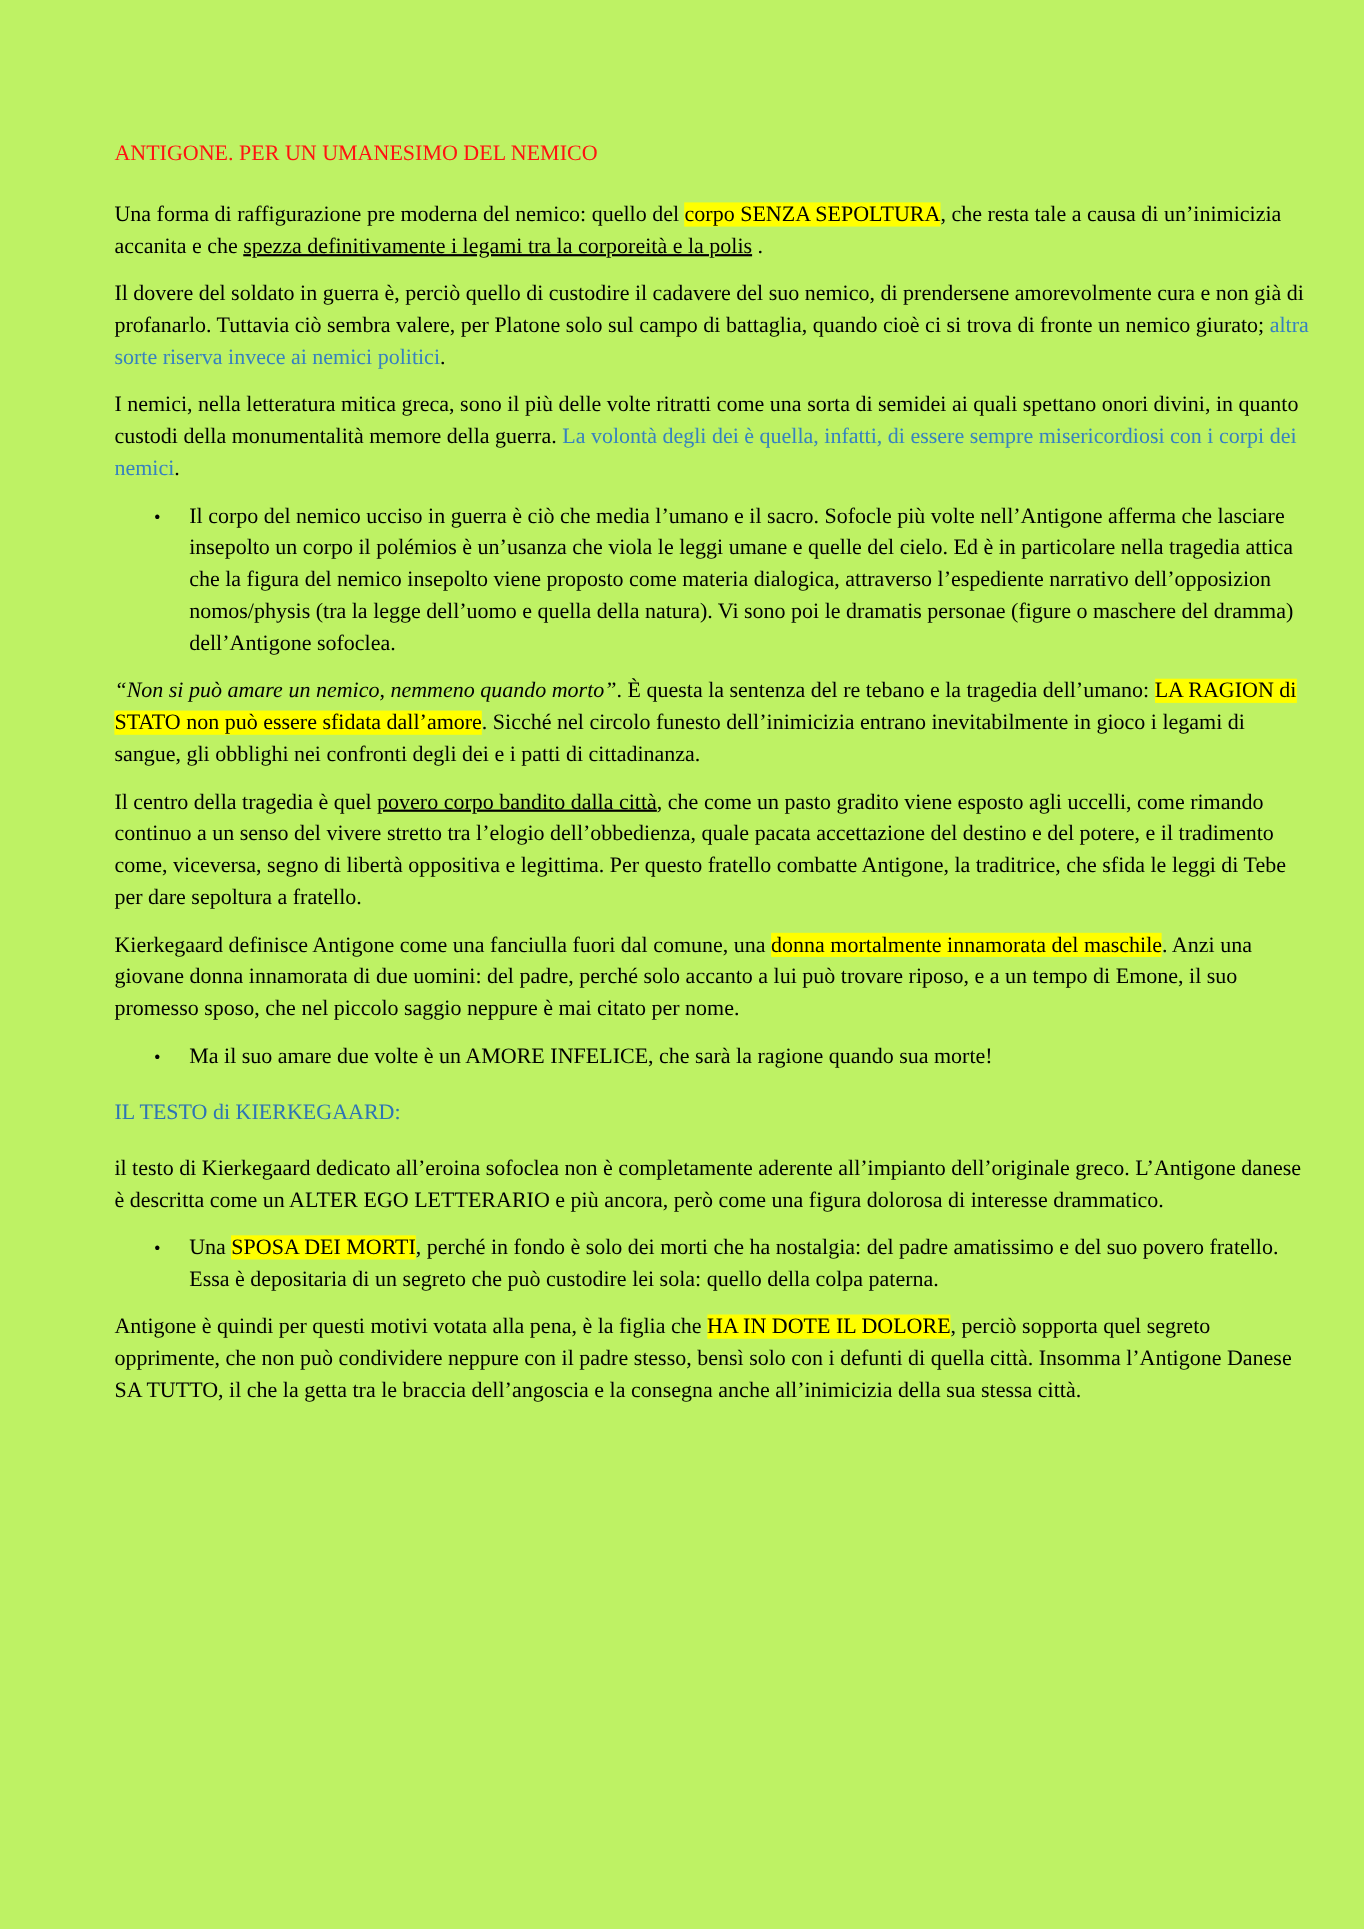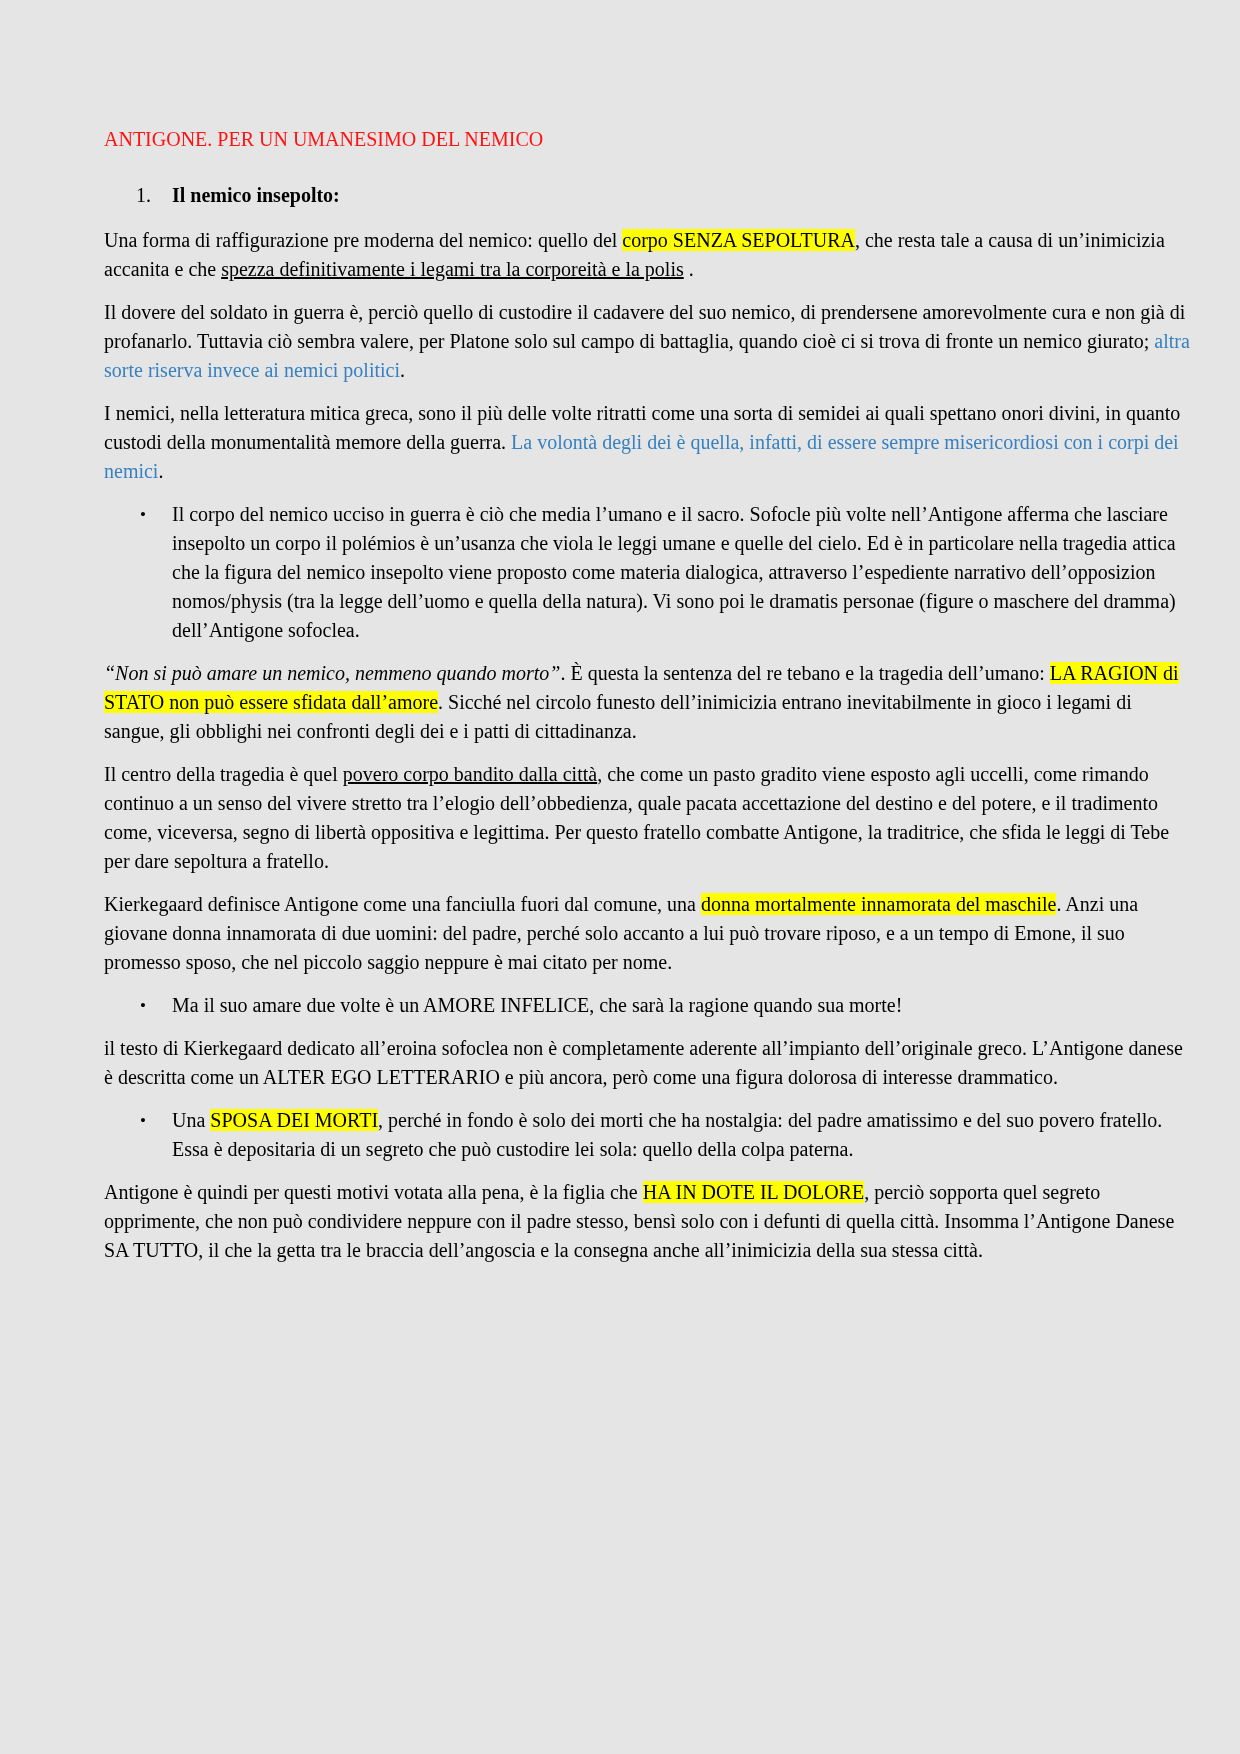--- a/index.html
+++ b/index.html
@@ -5,21 +5,21 @@
   html,body{margin:0;padding:0;background:#ffffff;}
   .page{
     width:1240px;
     min-height:1754px;
     box-sizing:border-box;
     padding:125px 48px 80px 104px;
     font-family:"Liberation Serif",serif;
     font-size:20px;
     line-height:29px;
     color:#000000;
-    background:#e5e5e5;
+    background:#bef264;
   }
   .doc-title{
     font-size:20px;
     font-weight:normal;
     color:#ff1311;
     margin:0 0 27px 0;
   }
   .numbered-heading{
     margin:0 0 16px 0;
     padding-left:32px;
@@ -54,23 +54,20 @@
   .blue{color:#3781c0;}
   .it{font-style:italic;}
 </style>
 </head>
 <body>
 
 <div class="page">
 
   <h1 class="doc-title">ANTIGONE. PER UN UMANESIMO DEL NEMICO</h1>
 
-  <div class="numbered-heading">
-    <span class="num">1.</span><span class="head-text">Il nemico insepolto:</span>
-  </div>
 
   <p class="para"><span>Una forma di raffigurazione pre moderna del nemico: quello del </span><span class="hl">corpo SENZA SEPOLTURA</span><span>, che resta tale a causa di </span><span class="bold">un’inimicizia accanita</span><span> e che </span><span class="u">spezza definitivamente i legami tra la corporeità e la polis</span><span> .</span></p>
 
   <p class="para"><span>Il dovere del soldato in guerra è, perciò quello di custodire il cadavere del suo nemico, di prendersene amorevolmente cura e non già di profanarlo. Tuttavia ciò sembra valere, per Platone solo sul campo di battaglia, quando cioè ci si trova di fronte un nemico giurato; </span><span class="blue">altra sorte riserva invece ai nemici politici</span><span>.</span></p>
 
   <p class="para"><span>I nemici, nella letteratura mitica greca, sono il più delle volte ritratti come una </span><span class="bold">sorta di semidei</span><span> ai quali spettano onori divini, in quanto custodi della monumentalità memore della guerra. </span><span class="blue">La volontà degli dei è quella, infatti, di essere sempre misericordiosi con i corpi dei nemici</span><span>.</span></p>
 
   <div class="bullet-item">
     <span class="bullet-marker">•</span>
     <div class="bullet-body"><span>Il corpo del nemico ucciso in guerra è ciò che media l’umano e il sacro. Sofocle più volte nell’Antigone afferma che lasciare insepolto un corpo il polémios è un’usanza che viola le leggi umane e quelle del cielo. Ed è in particolare nella tragedia attica che la figura del nemico insepolto viene proposto come materia dialogica, attraverso l’espediente narrativo dell’opposizion nomos/physis (tra la legge dell’uomo e quella della natura). Vi sono poi le </span><span class="bold">dramatis personae</span><span> (figure o maschere del dramma) dell’Antigone sofoclea.</span></div>
@@ -80,20 +77,21 @@
 
   <p class="para"><span>Il </span><span class="bold">centro della tragedia</span><span> è quel </span><span class="u">povero corpo bandito dalla città</span><span>, che come un pasto gradito viene esposto agli uccelli, come rimando continuo a un senso del vivere stretto tra l’elogio dell’obbedienza, quale pacata accettazione del destino e del potere, e il tradimento come, viceversa, segno di libertà oppositiva e legittima. Per questo fratello combatte Antigone, la traditrice, che sfida le leggi di Tebe per dare sepoltura a fratello.</span></p>
 
   <p class="para"><span class="bold">Kierkegaard</span><span> definisce Antigone come una fanciulla fuori dal comune, una </span><span class="hl">donna mortalmente innamorata del maschile</span><span>. Anzi una giovane donna innamorata di due uomini: del padre, perché solo accanto a lui può trovare riposo, e a un tempo di </span><span class="bold">Emone</span><span>, il suo promesso sposo, che nel piccolo saggio neppure è mai citato per nome.</span></p>
 
   <div class="bullet-item">
     <span class="bullet-marker">•</span>
     <div class="bullet-body"><span>Ma il suo amare due volte è un </span><span class="bold">AMORE INFELICE</span><span>, che sarà la ragione quando sua morte!</span></div>
   </div>
 
+  <h2 class="blue-heading">IL TESTO di KIERKEGAARD:</h2>
 
   <p class="para"><span>il testo di Kierkegaard dedicato all’eroina sofoclea non è </span><span class="bold">completamente aderente all’impianto dell’originale greco</span><span>. L’Antigone danese è descritta come un ALTER EGO LETTERARIO e più ancora, però come una figura dolorosa di interesse drammatico.</span></p>
 
   <div class="bullet-item">
     <span class="bullet-marker">•</span>
     <div class="bullet-body"><span>Una </span><span class="hl">SPOSA DEI MORTI</span><span>, perché in fondo è solo dei morti che ha nostalgia: del padre amatissimo e del suo povero fratello. Essa è </span><span class="bold">depositaria di un segreto che può custodire lei sola</span><span>: quello della colpa paterna.</span></div>
   </div>
 
   <p class="para"><span>Antigone è quindi per questi motivi votata alla pena, è la figlia che </span><span class="hl">HA IN DOTE IL DOLORE</span><span>, perciò sopporta quel segreto opprimente, che non può condividere neppure con il padre stesso, bensì solo con i defunti  di quella città. Insomma l’Antigone Danese </span><span class="bold">SA TUTTO</span><span>, il che la getta tra le braccia dell’angoscia e la consegna anche all’inimicizia della sua stessa città.</span></p>
 

